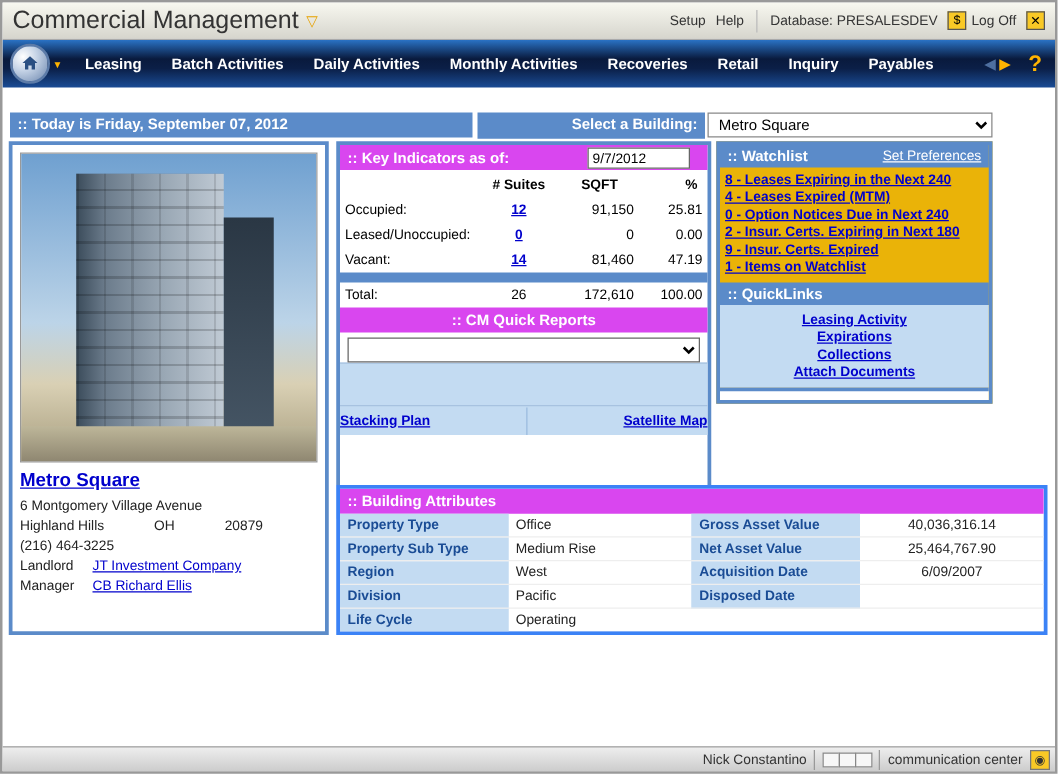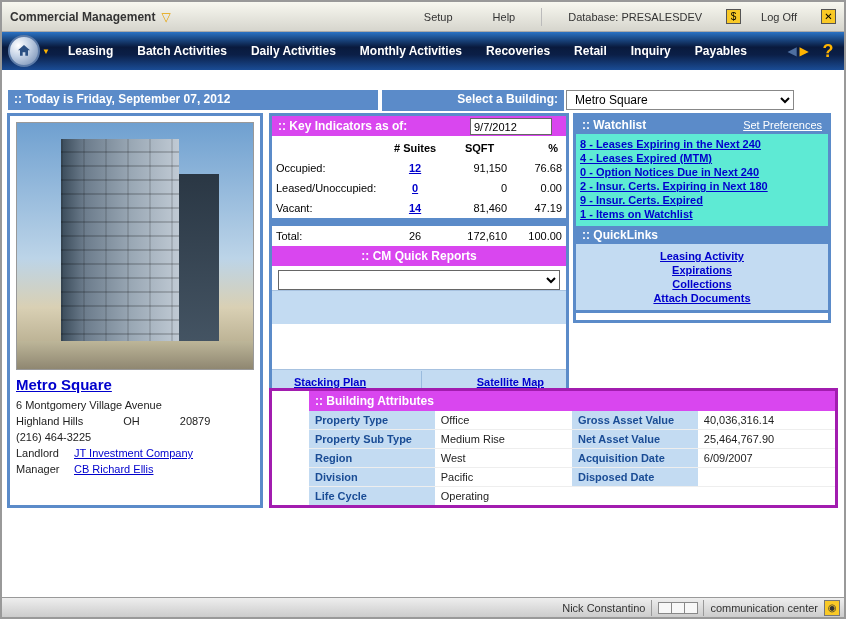--- a/index.html
+++ b/index.html
@@ -1,24 +1,24 @@
 <!DOCTYPE html>
 <html><head>
 <meta charset="utf-8">
 <style>
   * { box-sizing: border-box; margin: 0; padding: 0; }
   body { font-family: Arial, Helvetica, sans-serif; font-size: 11px; background: #fff; width: 846px; height: 619px; overflow: hidden; position: relative; border: 2px solid #999; }
   a { color: #0000CC; text-decoration: underline; cursor: pointer; }
 
   
   .header { background: linear-gradient(#f8f8f0, #d6d5cd); height: 30px; border-bottom: 1px solid #aaa; display: flex; align-items: center; padding: 0 8px; }
-  .header-title { font-size: 12px; font-weight: bold; color: #333; }
+  .header-title { font-size: 20px; font-weight: normal; color: #333; }
   .header-dd { margin-left: 6px; color: #e6a100; font-size: 12px; }
   .header-spacer { flex: 1; }
-  .header-link { margin: 0 20px; cursor: pointer; font-size: 11px; color: #333; }
+  .header-link { margin: 0 4px; cursor: pointer; font-size: 11px; color: #333; }
   .header-sep { width: 1px; height: 18px; background: #bbb; margin: 0 6px; }
   .hdr-icon { width: 15px; height: 15px; display: inline-flex; align-items: center; justify-content: center; background: #f9c926; border: 1px solid #555; margin-left: 4px; font-size: 10px; cursor: pointer; }
 
   
   .menubar { background: linear-gradient(#2a72c4, #091a3d 40%, #0b1f47 60%, #1a4c95); height: 38px; display: flex; align-items: center; padding: 0 6px; }
   .home-btn { width: 32px; height: 32px; border-radius: 50%; background: radial-gradient(circle at 30% 30%, #fff, #c5d3e6 40%, #6a85ad); border: 2px solid #5c7ba8; display: flex; align-items: center; justify-content: center; cursor: pointer; margin-right: 4px; }
   .home-btn svg { width: 16px; height: 16px; }
   .menu-dd-small { color: #ffb400; font-size: 8px; margin: 0 6px 0 -2px; }
   .menu-item { color: #fff; font-weight: bold; font-size: 12px; margin: 0 12px; cursor: pointer; white-space: nowrap; }
   .menu-spacer { flex: 1; }
@@ -52,40 +52,40 @@
   .subhead.centered { justify-content:center; }
   .ki-date-input { position: absolute; right: 14px; top: 2px; width: 82px; height: 17px; border: 1px solid #666; background:#fff; font-size: 11px; padding: 0 3px;}
   .ki-table { width: 100%; border-collapse: collapse; font-size: 11px; }
   .ki-table th { text-align: center; font-weight: bold; padding: 6px 4px 4px; }
   .ki-table td { padding: 4px 4px; }
   .ki-table td.r { text-align: right; }
   .ki-table td.c { text-align: center; }
   .ki-hr { height: 4px; background: #5b8bc9; }
   .ki-select { width: 100%; height: 20px; border: 1px solid #666; background:#fff; font-size: 11px;}
   .ki-bluestrip { background:#c3dbf2; height:34px; border-top:1px solid #a7c2e0;}
-  .ki-links-row { display:flex; background:#c3dbf2; height:24px; align-items:center; padding:0 22px; justify-content:space-between; border-top:1px solid #a7c2e0;margin-top:45px;}
+  .ki-links-row { display:flex; background:#c3dbf2; height:24px; align-items:center; padding:0 0; justify-content:space-between; border-top:1px solid #a7c2e0;}
   .ki-links-row .sep { width:1px; height:22px; background:#9abbde;}
 
-  .watch-panel { position: absolute; left: 565px; top: 41px; width: 258px; border: 3px solid #5b8bc9; background:#5eead4;}
+  .watch-panel { position: absolute; left: 565px; top: 41px; width: 221px; border: 3px solid #5b8bc9; background:#eab308;}
   .watch-head { background:#5b8bc9; color:#fff; font-weight:bold; font-size:12px; padding:2px 6px; display:flex; justify-content:space-between; align-items:center; height:18px;}
   .watch-head a { color:#fff; font-weight:normal; font-size:11px;}
   .watch-list { padding:2px 4px 4px;}
   .watch-list div { margin:2px 0; font-weight:bold;}
   .ql-head { background:#5b8bc9; color:#fff; font-weight:bold; font-size:12px; padding:2px 6px; height:18px;}
   .ql-body { background:#c3dbf2; padding:4px 11px; text-align:center;}
   .ql-body div { margin:2px 0; font-weight:bold;}
   .watch-sep { height:10px; background:#fff; border-top:3px solid #5b8bc9;}
 
-  .attr-panel { position:absolute; left:261px; top:316px; right:0; height:120px; border:3px solid #a21caf; background:#fff; overflow:hidden;padding-left:37px;}
+  .attr-panel { position:absolute; left:261px; top:316px; right:0; height:120px; border:3px solid #3b82f6; background:#fff; overflow:hidden;}
   .attr-wrap { position:relative;}
   .attr-table { width:100%; border-collapse:collapse; font-size:11px;}
   .attr-table td { padding:3px 6px; border-bottom:1px solid #eee;}
   .attr-lbl { background:#c3dbf2; color:#1a4c95; font-weight:bold; width:110px;}
   .attr-val { width:120px; color:#222;}
-  .attr-val.r { text-align:left;margin-top:11px;}
+  .attr-val.r { text-align:center;margin-top:11px;}
 
   
   .statusbar { position:absolute; left:0; right:0; bottom:0; height:20px; background:linear-gradient(#eee,#ccc); border-top:1px solid #999; display:flex; align-items:center; font-size:11px; color:#333; padding:0 4px;}
   .status-spacer { flex:1;}
   .status-sep { width:1px; height:16px; background:#999; margin:0 6px;}
   .status-boxes { display:flex; }
   .status-box { width:14px; height:12px; border:1px solid #888; background:#f7f7f7; margin-right:-1px;}
   .comm-icon { width:16px; height:16px; background:#f9c926; border:1px solid #777; margin-left:6px; display:flex; align-items:center; justify-content:center; font-size:10px;}
 </style>
 </head>
@@ -171,21 +171,21 @@
           <tr>
         <th style="width:110px;"></th>
         <th># Suites</th>
         <th>SQFT</th>
         <th style="text-align:right; padding-right:8px;">%</th>
       </tr>
       <tr>
         <td>Occupied:</td>
         <td class="c"><a style="font-weight:bold;">12</a></td>
         <td class="r">91,150</td>
-        <td class="r">76.68</td>
+        <td class="r">25.81</td>
       </tr>
       <tr>
         <td>Leased/Unoccupied:</td>
         <td class="c"><a style="font-weight:bold;">0</a></td>
         <td class="r">0</td>
         <td class="r">0.00</td>
       </tr>
       <tr>
         <td>Vacant:</td>
         <td class="c"><a style="font-weight:bold;">14</a></td>

